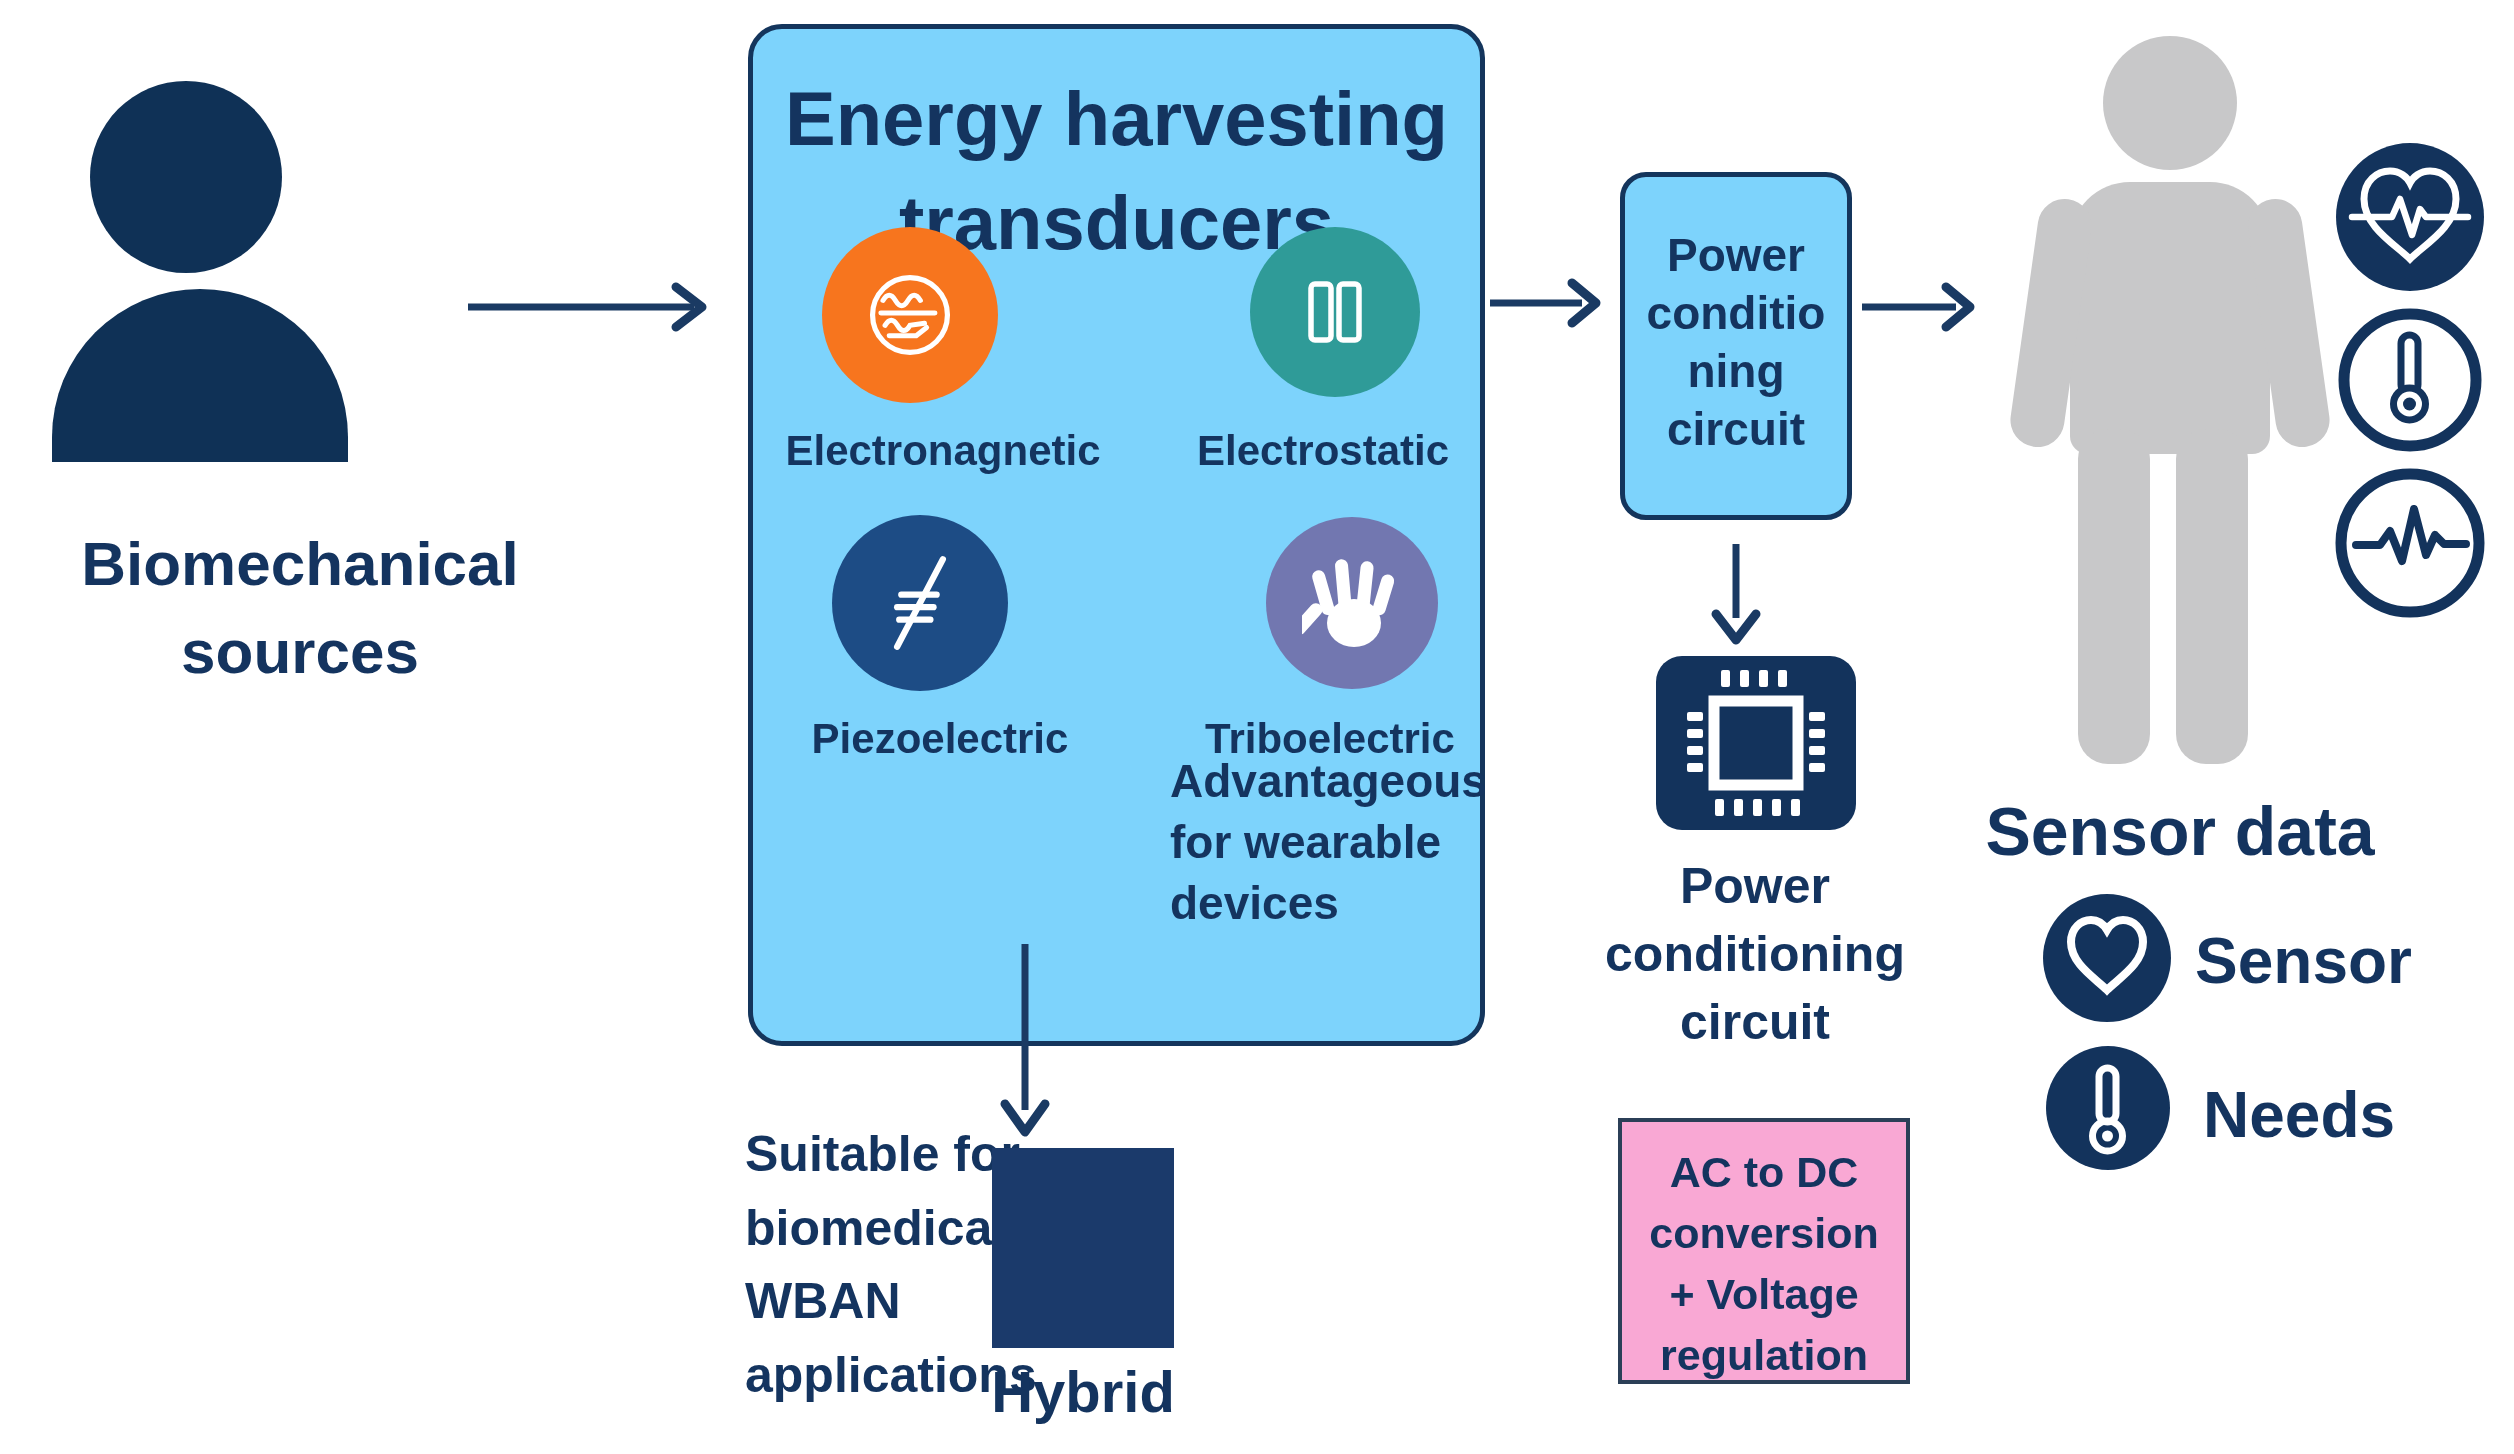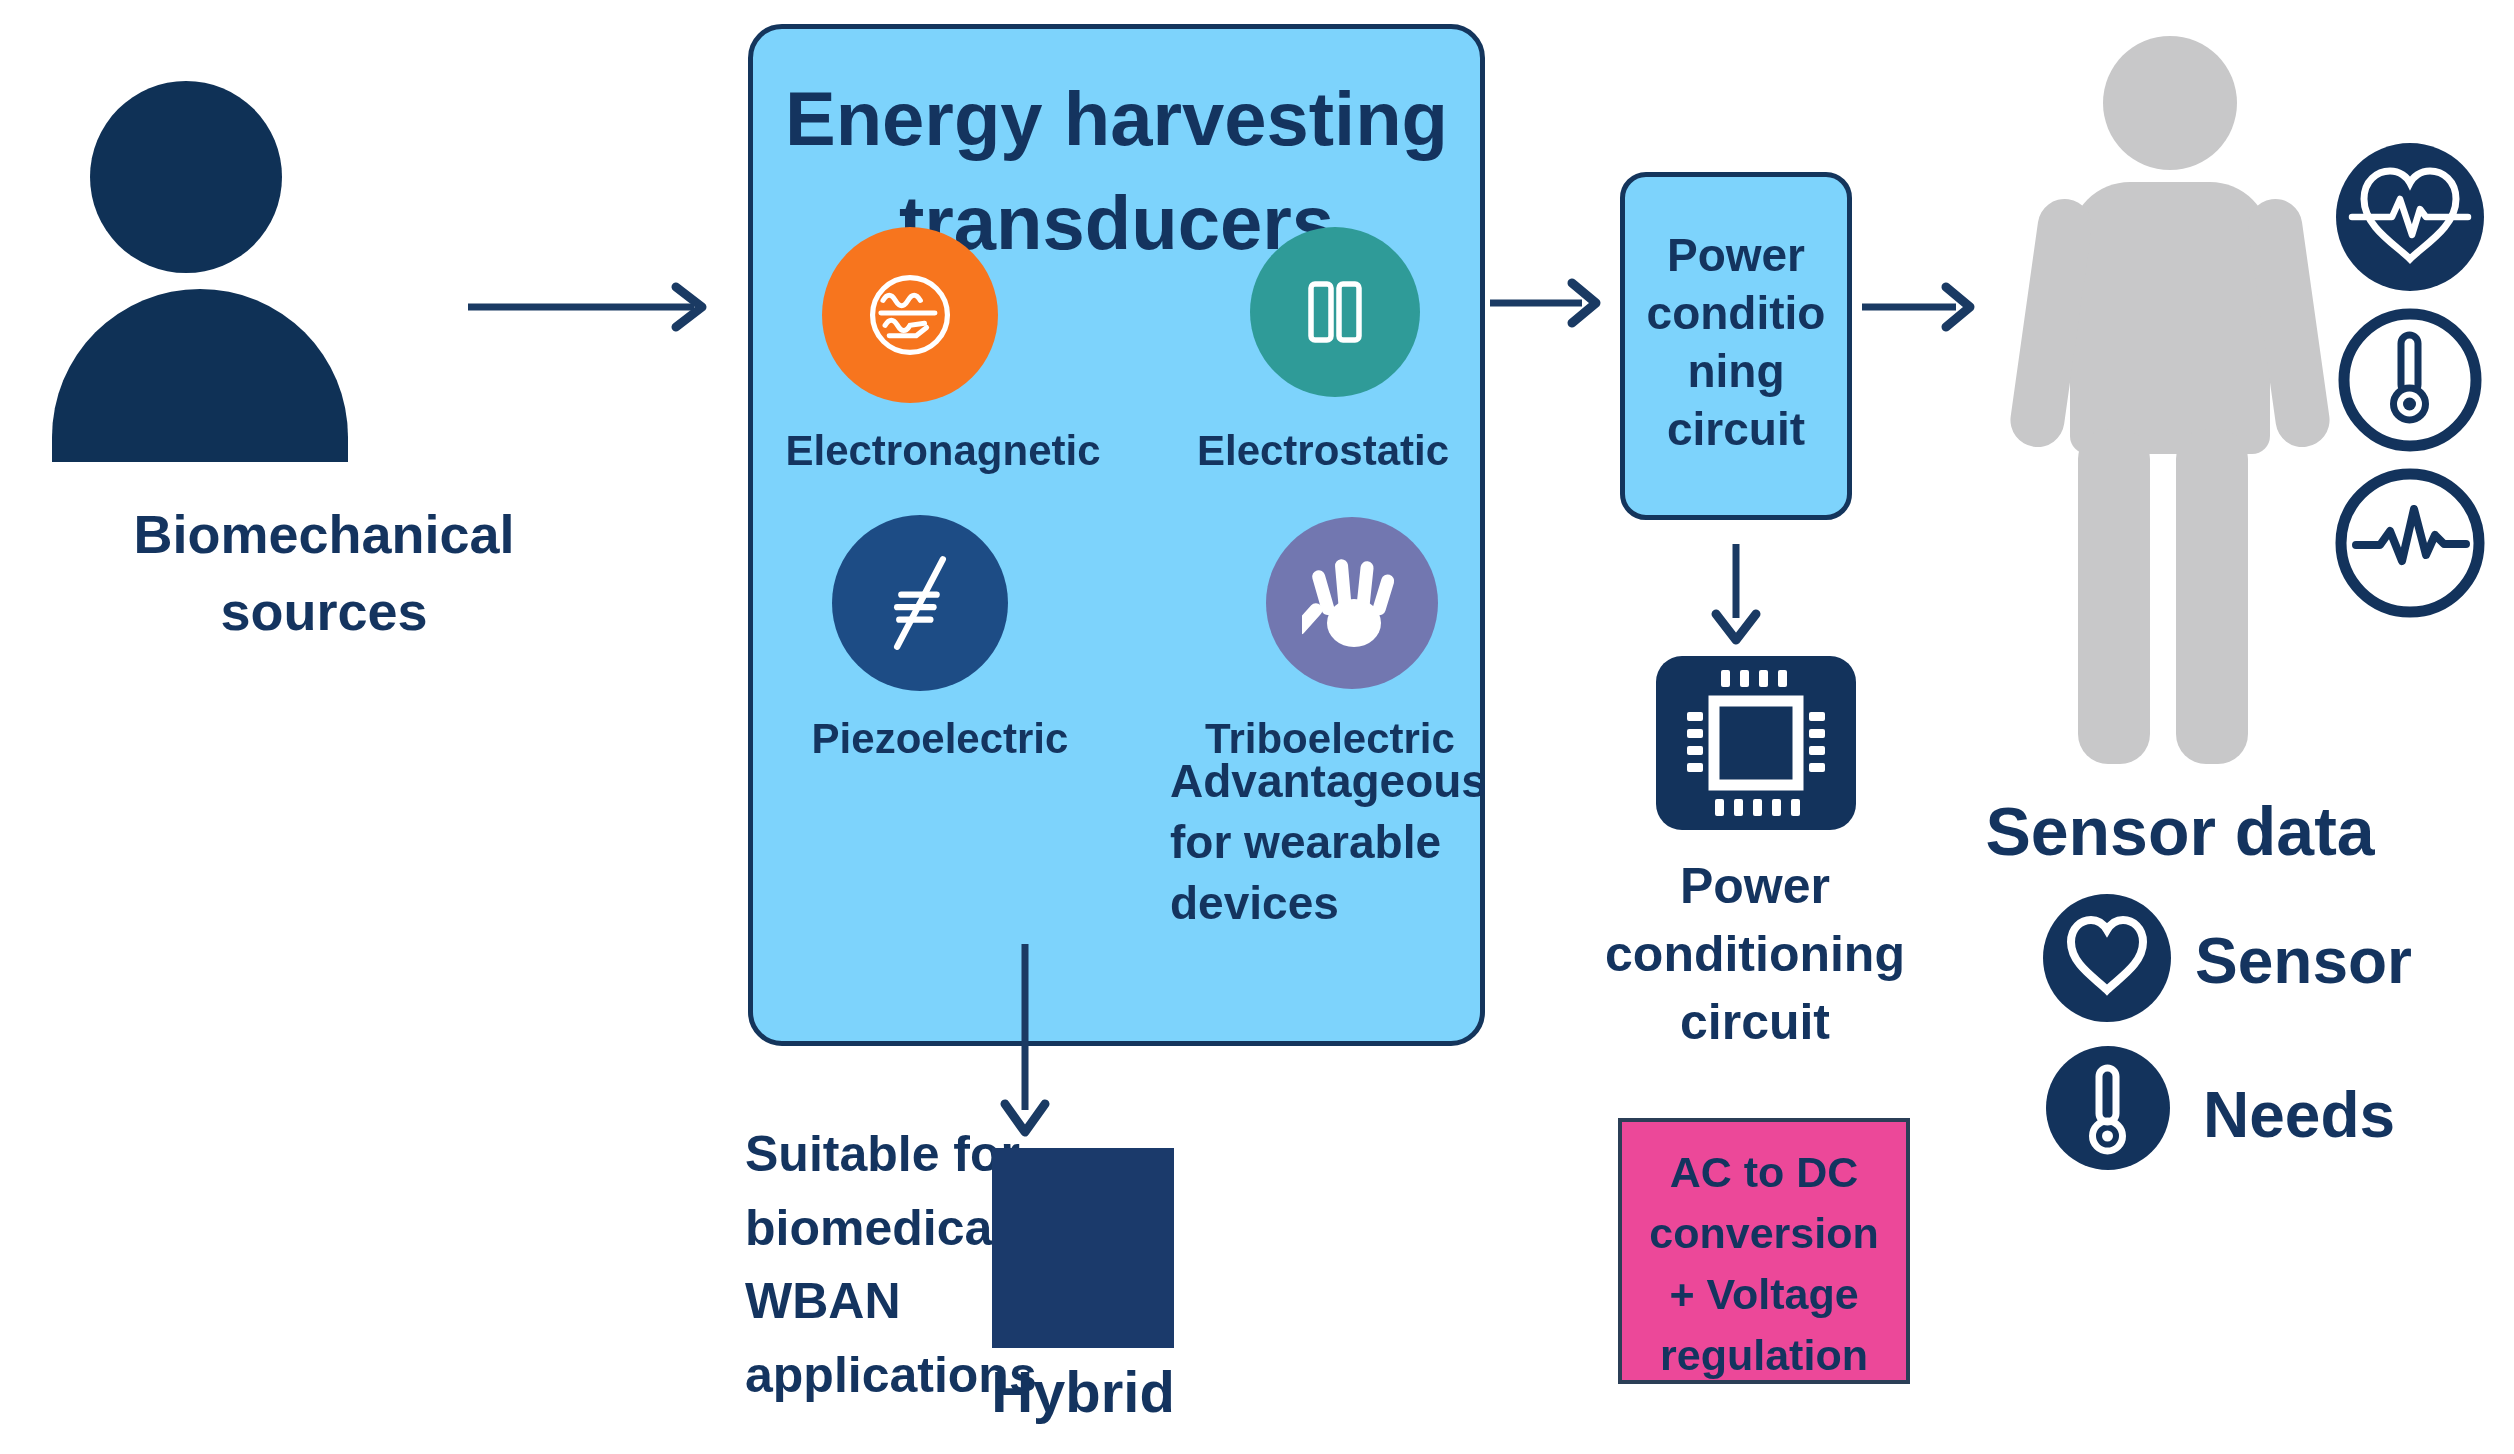--- a/index.html
+++ b/index.html
@@ -15,21 +15,21 @@
 </style>
 </head>
 <body>
 
 <div id="canvas">
 
   <div class="abs" style="left:0;top:0;width:420px;height:470px;">
     <div class="abs" style="left:90px;top:81px;width:192px;height:192px;border-radius:50%;background:#0f3156;"></div>
     <div class="abs" style="left:52px;top:289px;width:296px;height:173px;background:#0f3156;border-radius:150px 150px 0 0;"></div>
   </div>
-  <div class="abs txt cx" style="left:300px;top:496px;font-size:54px;line-height:1.42;margin-left:24px;">Biomechanical
+  <div class="abs txt cx" style="left:300px;top:520px;font-size:62px;line-height:1.42;">Biomechanical
 sources</div>
 
   <svg class="abs arrow" style="left:462px;top:280px;" width="250" height="54" viewBox="0 0 250 54">
     <line x1="6" y1="27" x2="232" y2="27" stroke="#1a3a63" stroke-width="7"></line>
     <path d="M214,7 L240,27 L214,47" fill="none" stroke="#1a3a63" stroke-width="9" stroke-linecap="round" stroke-linejoin="round"></path>
   </svg>
 
   <div class="abs box" style="left:748px;top:24px;width:737px;height:1022px;">
 
     <div class="abs txt" style="left:0;top:38px;width:727px;text-align:center;font-size:76px;line-height:1.37;">Energy harvesting
@@ -143,21 +143,21 @@
       <rect x="154" y="64" width="16" height="9" rx="2"></rect>
         <rect x="154" y="81" width="16" height="9" rx="2"></rect>
       <rect x="154" y="98" width="16" height="9" rx="2"></rect>
         <rect x="154" y="115" width="16" height="9" rx="2"></rect>
     </g>
   </svg>
   <div class="abs txt cx" style="left:1755px;top:852px;font-size:50px;line-height:1.36;">Power
 conditioning
 circuit</div>
 
-  <div class="abs" style="left:1618px;top:1118px;width:292px;height:266px;box-sizing:border-box;border:4px solid #2b3f57;background:#ec4899;">
+  <div class="abs" style="left:1618px;top:1118px;width:292px;height:266px;box-sizing:border-box;border:4px solid #2b3f57;background:#f9a8d4;">
     <div class="abs txt" style="left:0;top:20px;width:284px;text-align:center;font-size:43px;line-height:1.42;">AC to DC
 conversion
 + Voltage
 regulation</div>
   </div>
 
   <div class="abs" style="left:2028px;top:34px;width:300px;height:740px;">
     <div class="abs" style="left:75px;top:2px;width:134px;height:134px;border-radius:50%;background:#c8c8c9;"></div>
     <div class="abs" style="left:42px;top:148px;width:200px;height:272px;background:#c8c8c9;border-radius:60px 60px 18px 18px;"></div>
     <div class="abs" style="left:10px;top:165px;width:54px;height:250px;background:#c8c8c9;border-radius:27px;transform:rotate(8deg);transform-origin:50% 10%;"></div>

